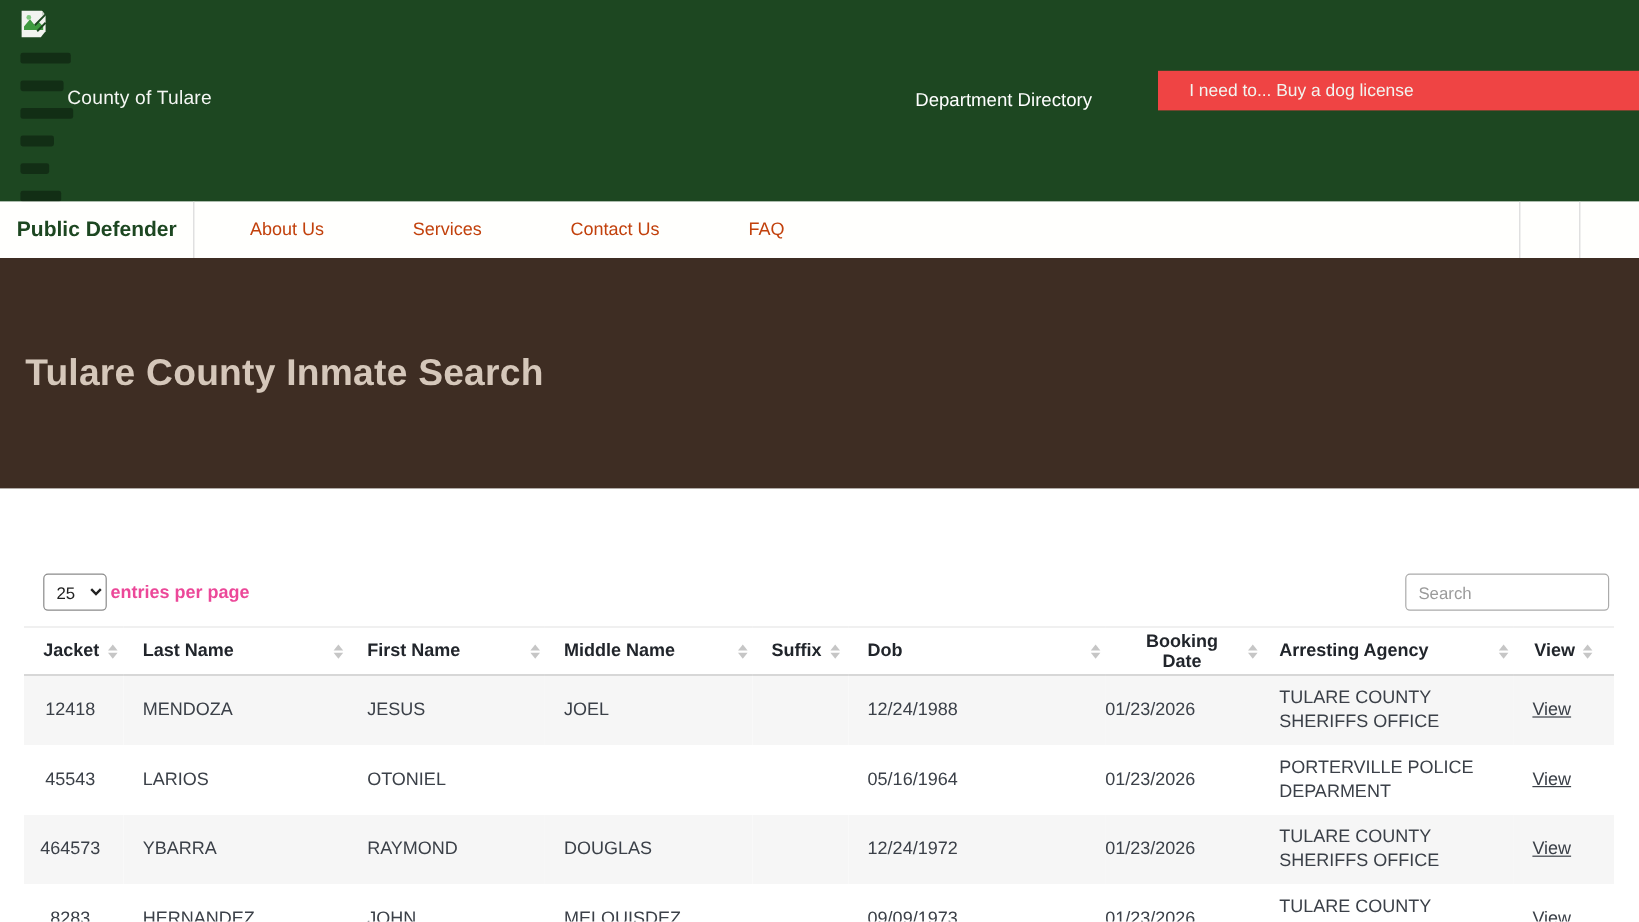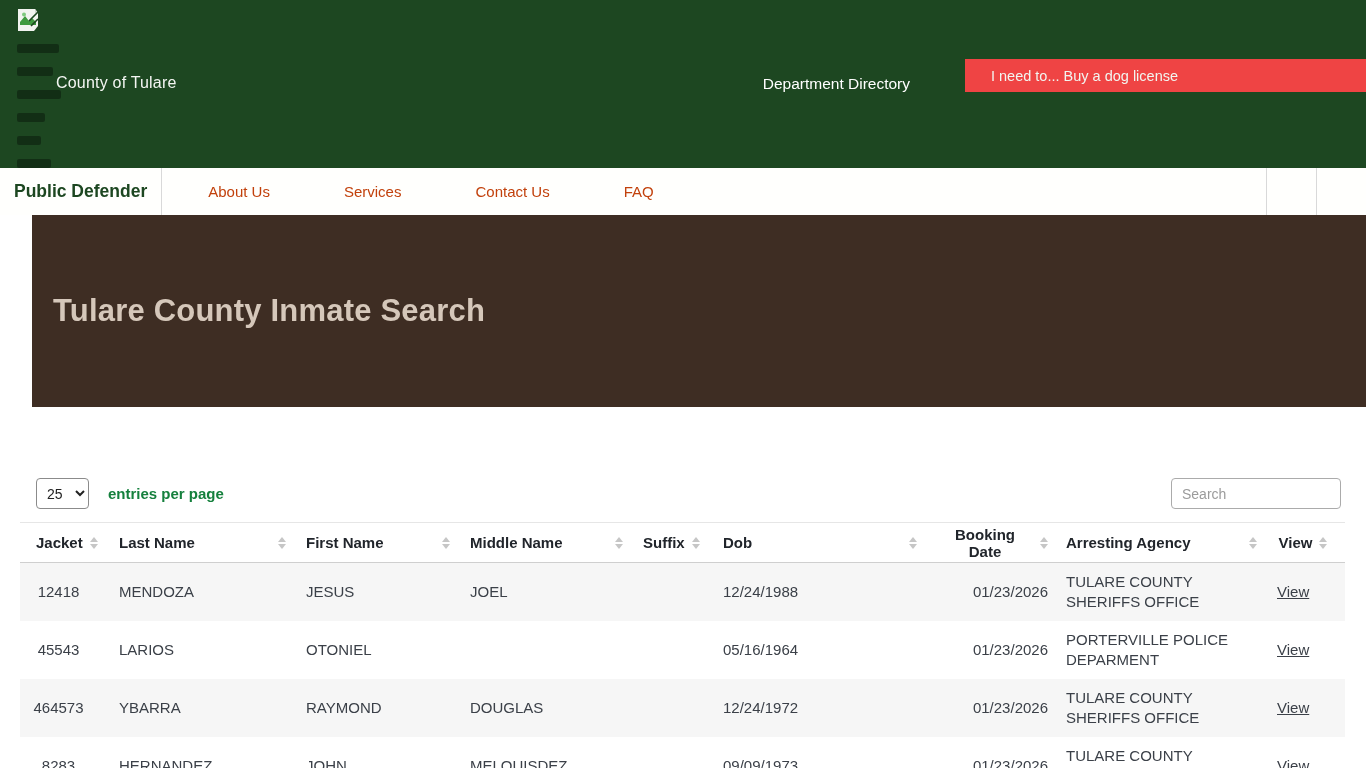--- a/index.html
+++ b/index.html
@@ -102,21 +102,20 @@
   }
   .nav-right-cells { display: flex; align-items: stretch; }
   .nav-cell { width: 50px; border-left: 1px solid #d9d9d9; cursor: pointer; }
 
   
   .hero {
     height: 192px;
     background: #3e2d23;
     display: flex;
     align-items: center;
-    margin-left: 32px;
   }
   .hero h1 {
     margin-left: 21px;
     font-size: 31px;
     font-weight: 700;
     color: #d5c7ba;
     letter-spacing: 0.2px;
   }
 
   
@@ -136,22 +135,22 @@
     font-family: "Liberation Sans", sans-serif;
     color: #222;
     border: 1px solid #8b8b8b;
     border-radius: 4px;
     background: #fff;
     padding-left: 6px;
   }
   .entries-label {
     font-size: 15px;
     font-weight: 700;
-    color: #15803d;
-    margin-left: 19px;
+    color: #ec4899;
+    margin-left: 3px;
   }
   .search-input {
     position: absolute;
     right: 25px; top: 71px;
     width: 170px; height: 31px;
     border: 1px solid #ababab;
     border-radius: 4px;
     padding: 0 10px;
     font-size: 14px;
     font-family: "Liberation Sans", sans-serif;
@@ -200,21 +199,21 @@
   .inmate-table tbody tr:nth-child(even) { background: #ffffff; }
   .inmate-table td {
     font-size: 15px;
     color: #3b4048;
     vertical-align: middle;
     padding-left: 16px;
     line-height: 20px;
     overflow: hidden;
   }
   td.num { text-align: center; padding-left: 0; padding-right: 6px; margin-top: 44px; }
-  td.booking { text-align: right; padding-left: 0; padding-right: 2px; margin-top: 44px; }
+  td.booking { text-align: left; padding-left: 0; padding-right: 2px; margin-top: 44px; }
   td.view-cell a {
     color: #3b4048;
     text-decoration: underline;
     cursor: pointer;
   }
 
   
   col.c-jacket { width: 83px; }
   col.c-last { width: 187px; }
   col.c-first { width: 164px; }

